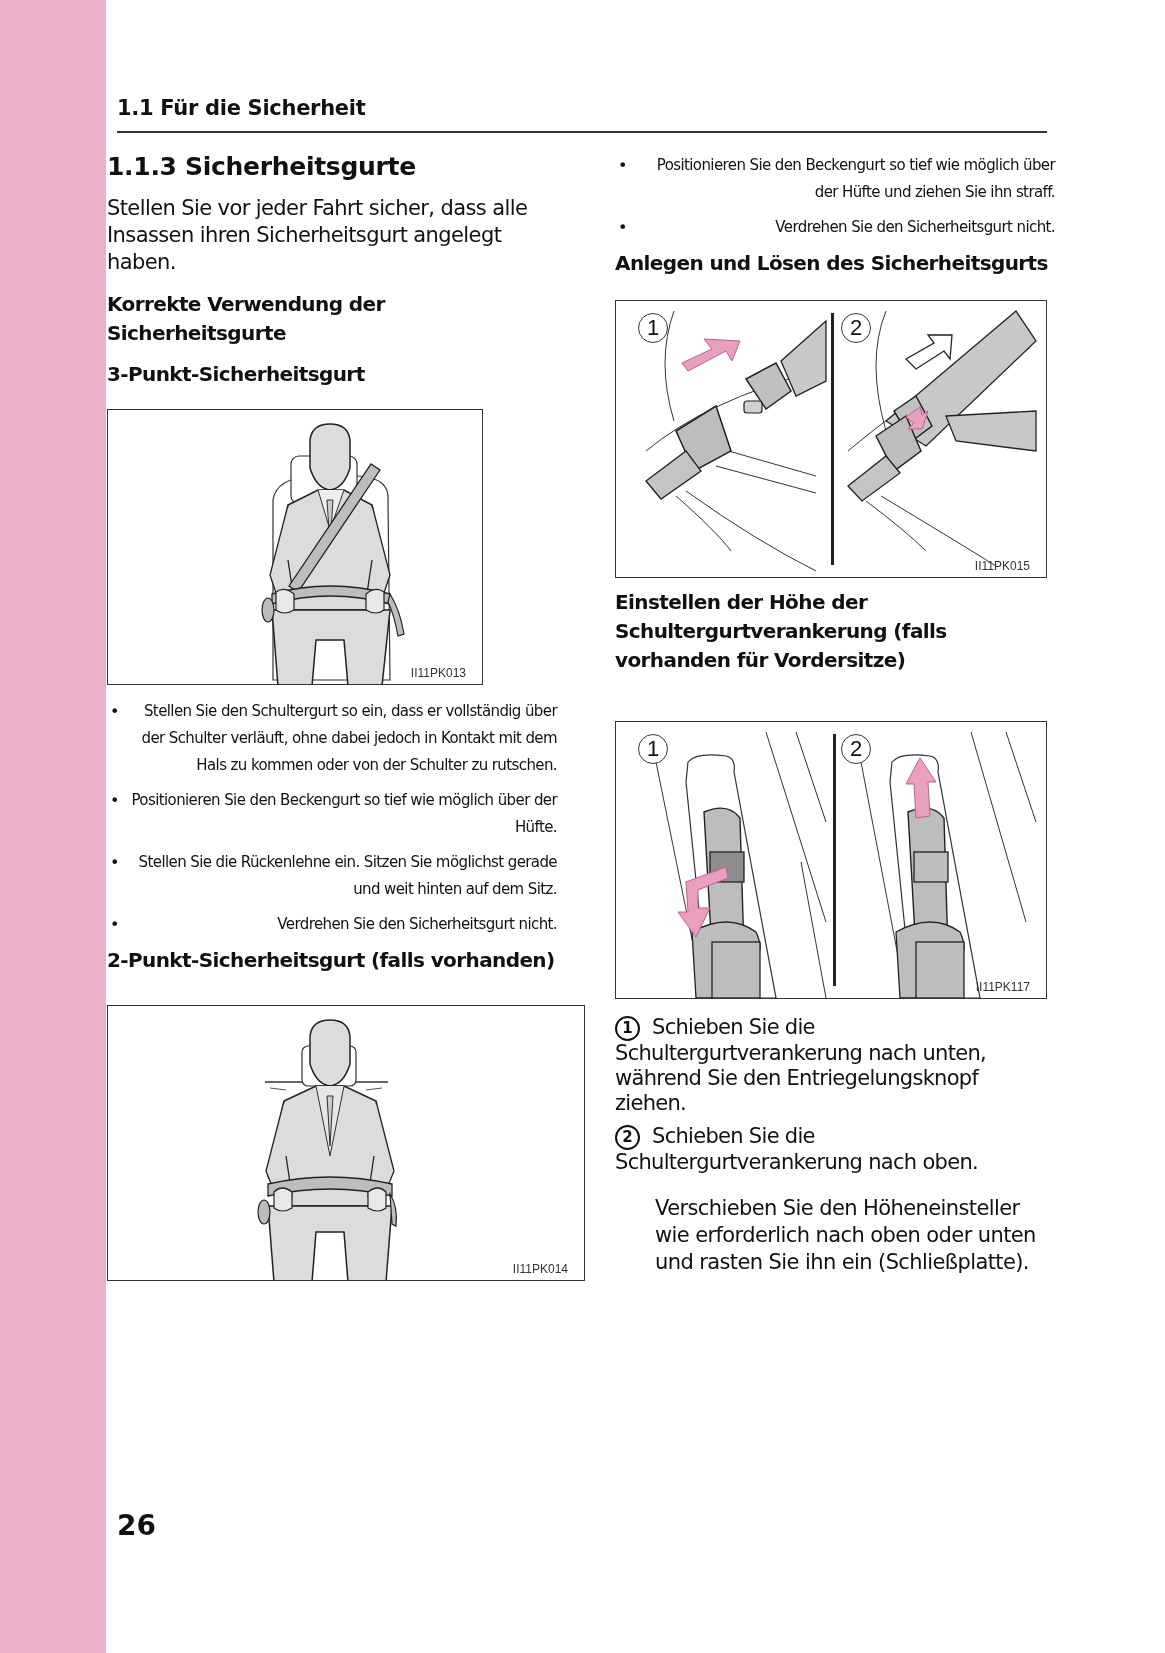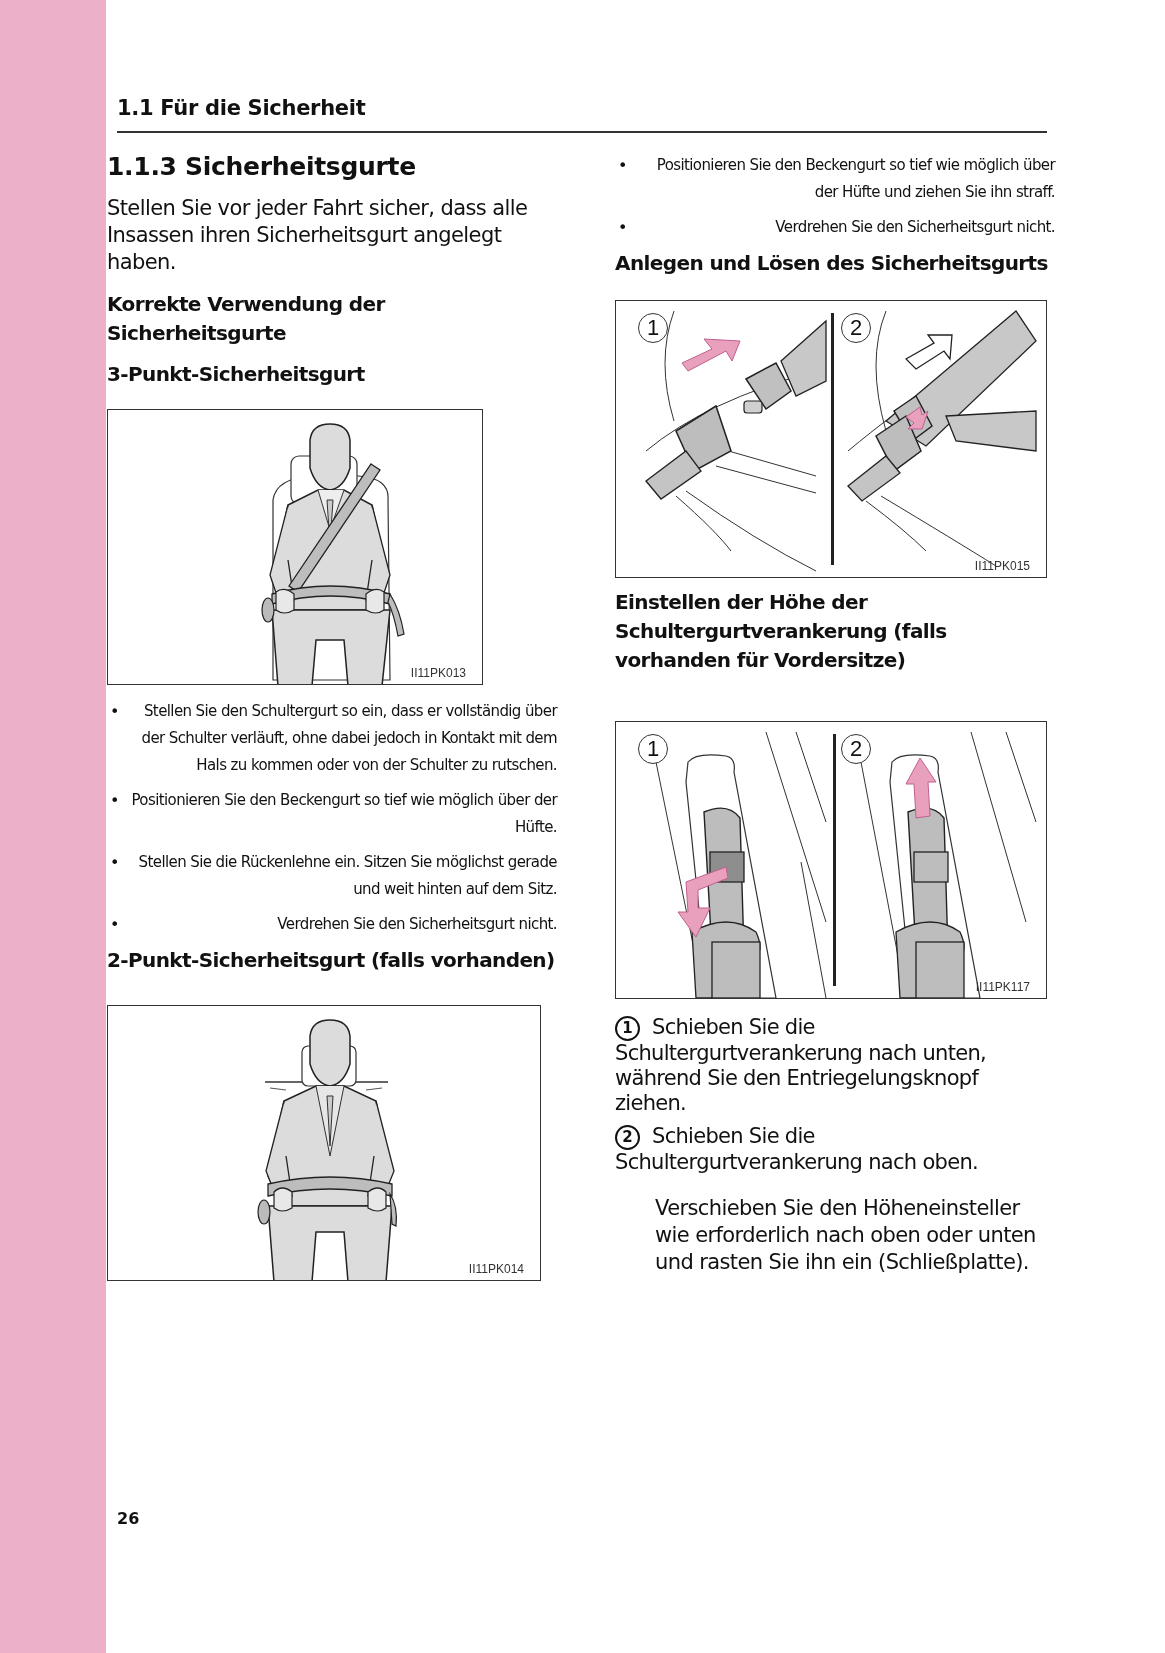--- a/index.html
+++ b/index.html
@@ -21,21 +21,21 @@
     ul.bullets li::before { content: "\2022"; position: absolute; left: 3px; top: 0; font-size: 16px; }
 
     .figure { position: relative; border: 1.5px solid #333; background: #fff; overflow: hidden; }
     .fig-code { position: absolute; right: 16px; bottom: 4px; font-family: "Liberation Sans", sans-serif; font-size: 12px; color: #333; }
     .fig-divider { position: absolute; top: 12px; bottom: 12px; width: 3px; background: #222; }
     .fig-num { position: absolute; width: 30px; height: 30px; border: 1.5px solid #333; border-radius: 50%; background: #fff; font-family: "Liberation Sans", sans-serif; font-size: 22px; text-align: center; line-height: 27px; }
 
     .step { font-size: 21px; line-height: 25px; letter-spacing: -0.7px; margin-bottom: 8px; }
     .circ { display: inline-block; width: 25px; height: 25px; border: 2px solid #111; border-radius: 50%; text-align: center; font-size: 15px; font-weight: bold; line-height: 21px; margin-right: 12px; vertical-align: 1px; letter-spacing: 0; }
     .step-note { font-size: 21px; line-height: 27px; letter-spacing: -0.6px; padding-left: 40px; }
-    .page-number { position: absolute; left: 117px; top: 1509px; font-size: 16px; font-weight: bold; }
+    .page-number { position: absolute; left: 117px; top: 1509px; font-size: 28px; font-weight: bold; }
   </style>
 </head>
 <body>
 
 <div class="sidebar"></div>
 <div class="section-header">1.1  Für die Sicherheit</div>
 <div class="rule"></div>
 
 <div class="col col-left">
   <h1 class="chapter">1.1.3  Sicherheitsgurte</h1>
@@ -76,21 +76,21 @@
   </div>
 
   <ul class="bullets" style="margin-top:13px;">
     <li>Stellen Sie den Schultergurt so ein, dass er vollständig über der Schulter verläuft, ohne dabei jedoch in Kontakt mit dem Hals zu kommen oder von der Schulter zu rutschen.</li>
     <li>Positionieren Sie den Beckengurt so tief wie möglich über der Hüfte.</li>
     <li>Stellen Sie die Rückenlehne ein. Sitzen Sie möglichst gerade und weit hinten auf dem Sitz.</li>
     <li>Verdrehen Sie den Sicherheitsgurt nicht.</li>
   </ul>
   <h3 class="sub" style="margin-top:6px;margin-bottom:30px;">2-Punkt-Sicherheitsgurt (falls vorhanden)</h3>
 
-  <div class="figure" style="width:434px;height:276px;">
+  <div class="figure" style="width:478px;height:276px;">
     <svg width="434" height="276" viewBox="0 0 434 276">
 
       <line x1="157" y1="76" x2="280" y2="76" stroke="#333" stroke-width="1.3"></line>
       <line x1="162" y1="82" x2="178" y2="84" stroke="#555" stroke-width="1"></line>
       <line x1="258" y1="84" x2="274" y2="82" stroke="#555" stroke-width="1"></line>
 
       <rect x="194" y="40" width="54" height="40" rx="6" fill="#fff" stroke="#333" stroke-width="1.2"></rect>
 
       <path d="M202 30 Q204 14 222 14 Q240 14 242 30 L242 58 Q236 78 222 80 Q208 78 202 58 Z" fill="#dcdcdc" stroke="#222" stroke-width="1.5"></path>
 

